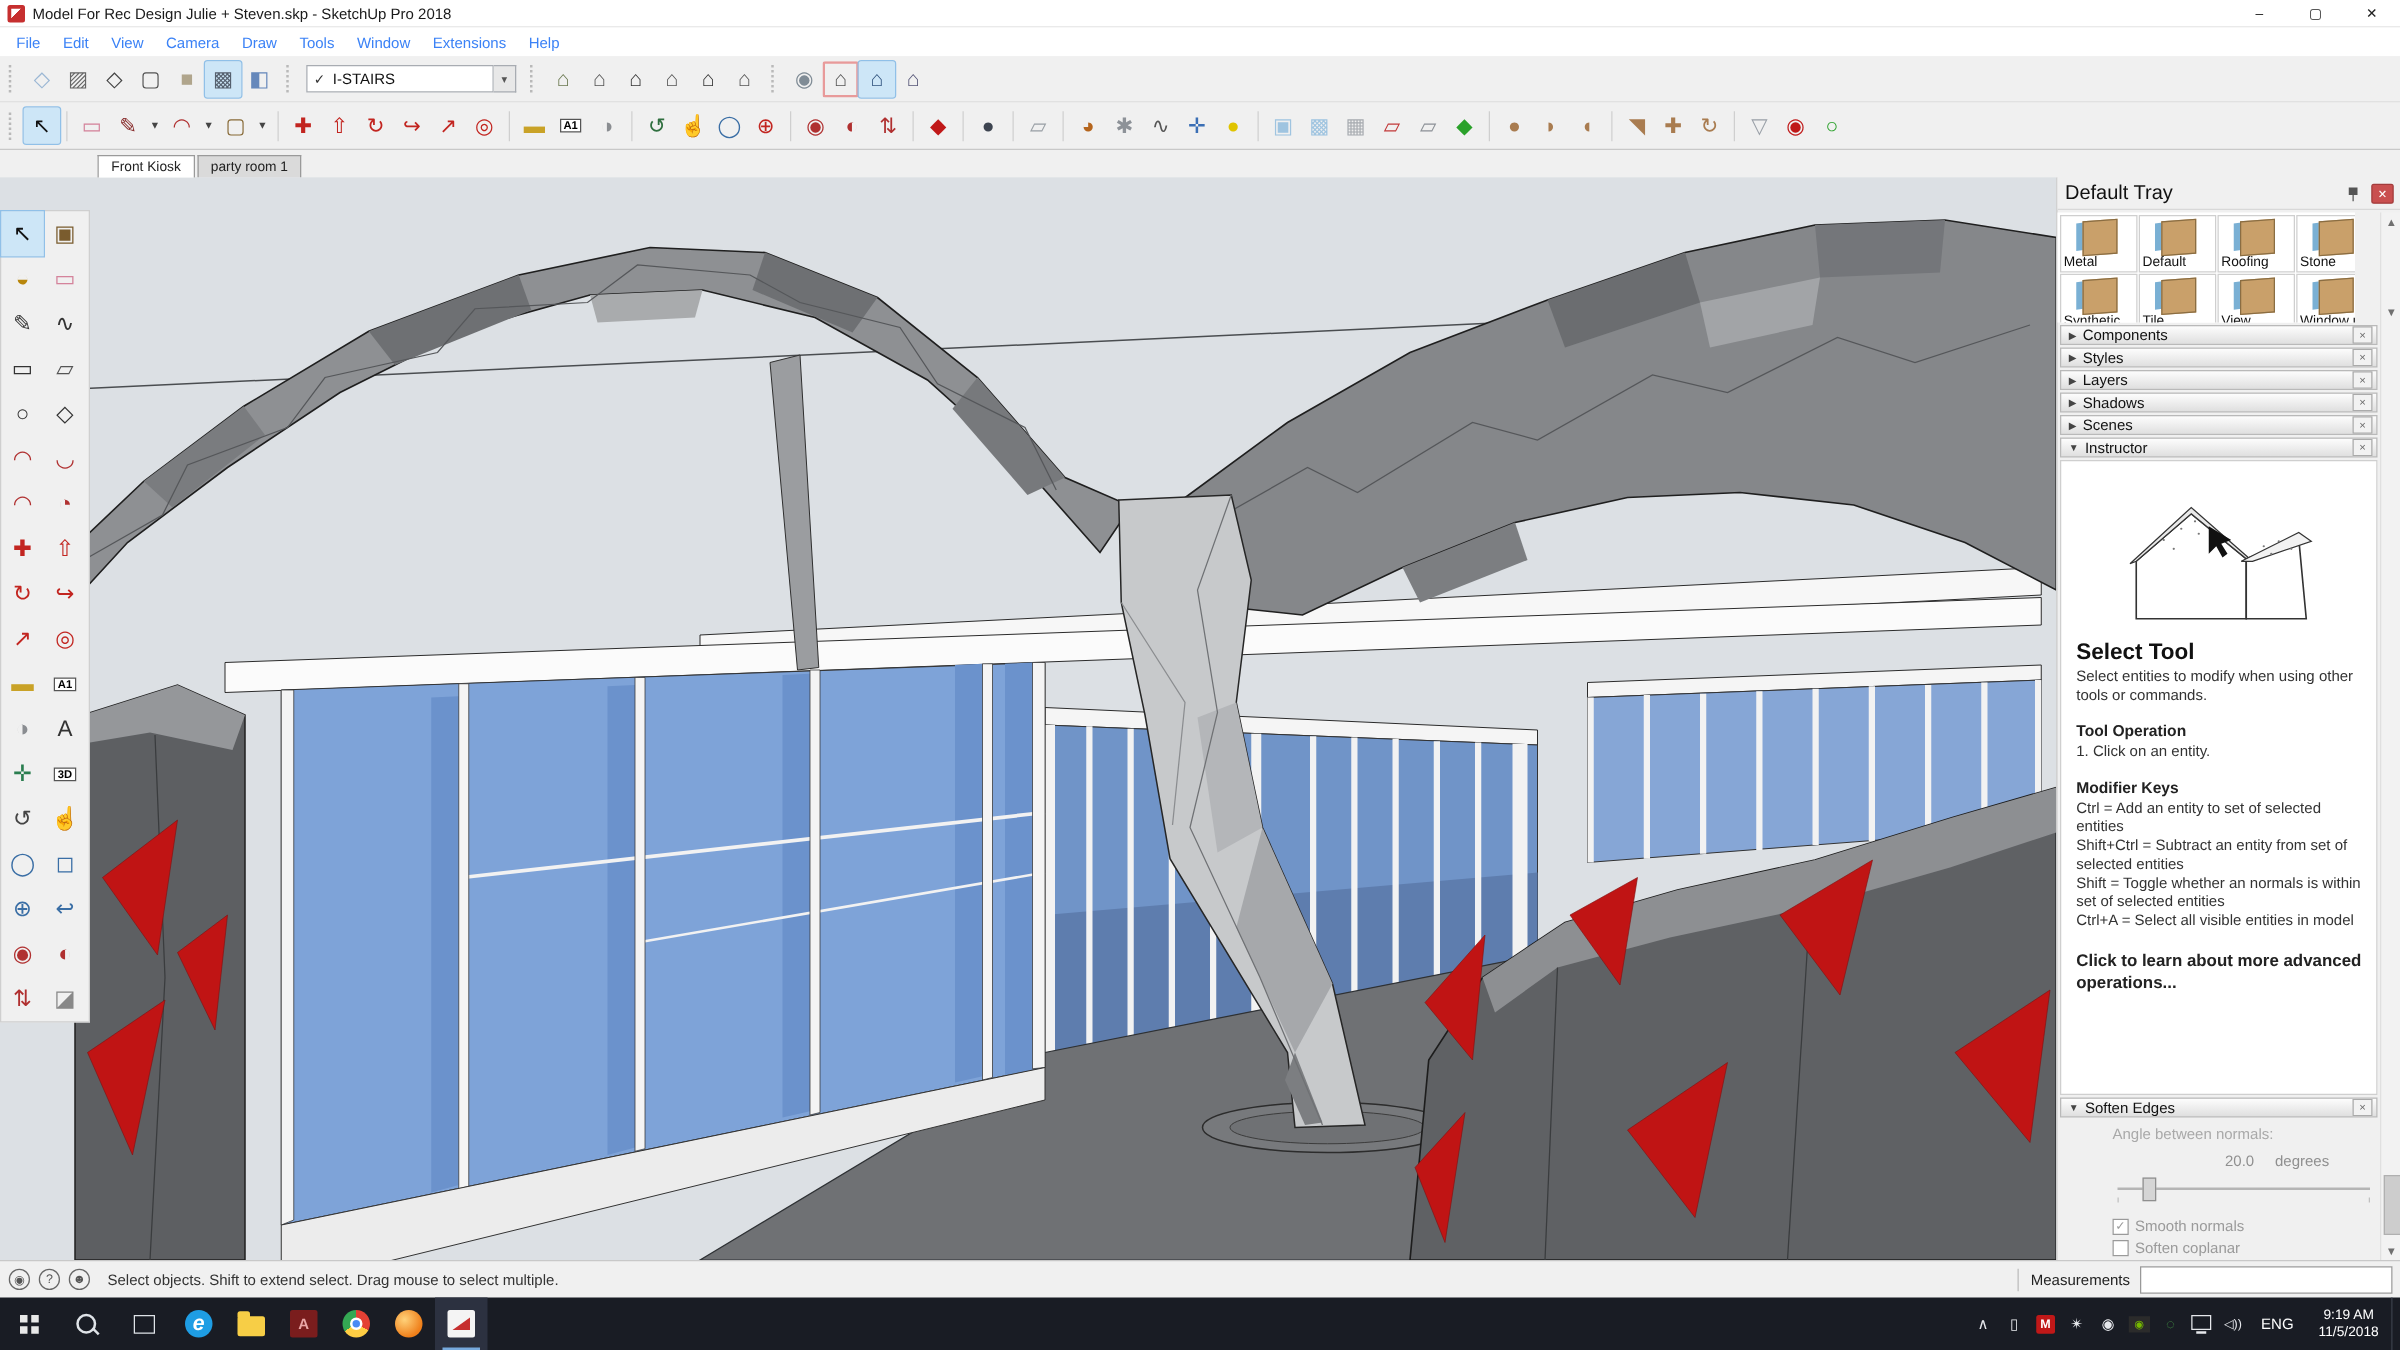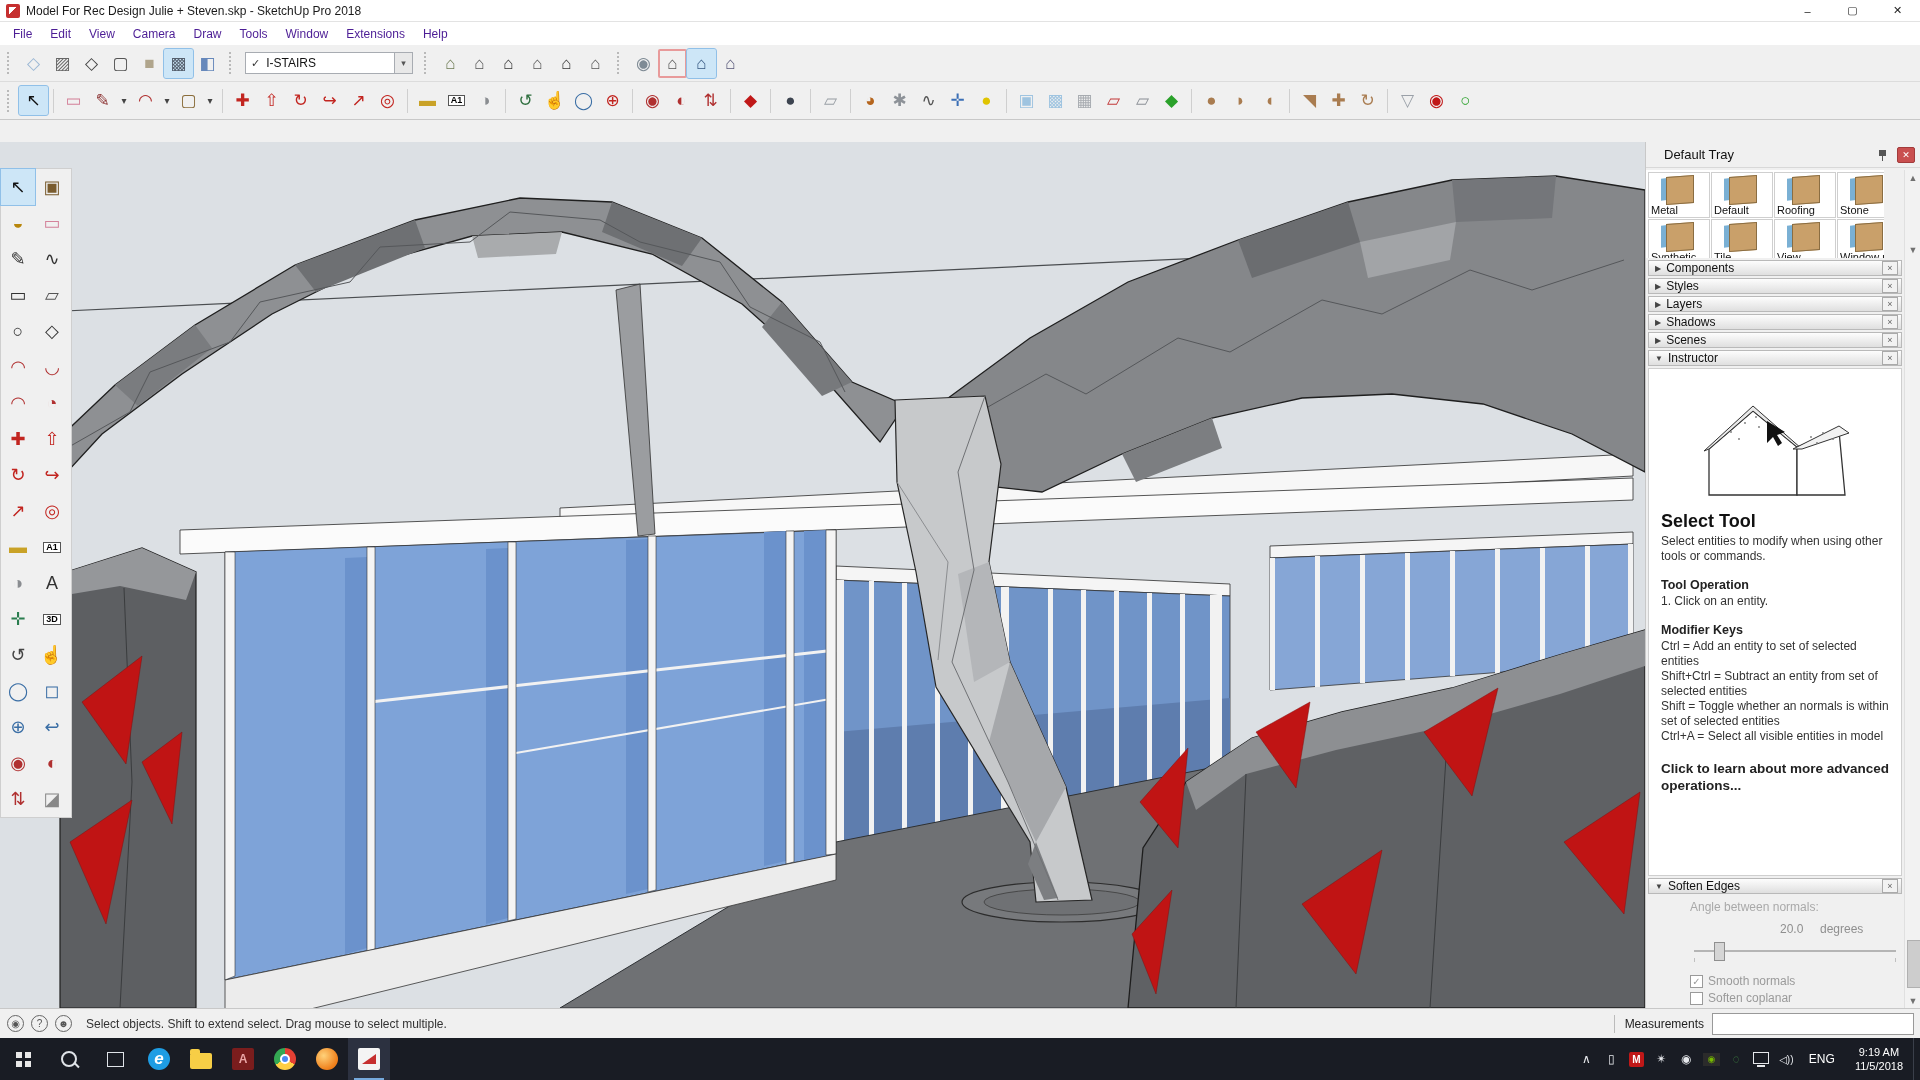--- a/index.html
+++ b/index.html
@@ -12,21 +12,21 @@
   .appicon{width:14px;height:14px;margin:0 6px 0 6px;background:#c62f2f;border-radius:2px;position:relative;}
   .appicon::after{content:"";position:absolute;left:3px;top:3px;width:8px;height:8px;
                   background:linear-gradient(135deg,#fff 45%,#c62f2f 46%);}
   .title-text{font-size:12px;color:#1a1a1a;}
   .wincontrols{margin-left:auto;display:flex;height:22px;}
   .winbtn{width:45px;height:22px;display:flex;align-items:center;justify-content:center;
           font-size:11px;color:#222;cursor:default;}
   
   .menubar{position:absolute;left:0;top:22px;width:1920px;height:23px;background:#ffffff;
            display:flex;align-items:center;padding-left:4px;box-sizing:border-box;}
-  .mi{font-size:12px;color:#4c1d95;padding:3px 9px;}
+  .mi{font-size:12px;color:#3b82f6;padding:3px 9px;}
   
   .tb1{position:absolute;left:0;top:45px;width:1920px;height:37px;background:#f0f0f0;
        border-bottom:1px solid #dcdcdc;display:flex;align-items:center;box-sizing:border-box;}
   .tb2{position:absolute;left:0;top:82px;width:1920px;height:38px;background:#f0f0f0;
        border-bottom:1px solid #c8c8c8;display:flex;align-items:center;box-sizing:border-box;}
   .grip{width:5px;height:22px;border-left:2px dotted #b9b9b9;margin:0 5px 0 7px;}
   .sep{width:1px;height:24px;background:#cfcfcf;margin:0 5px;}
   .tbtn{width:29px;height:29px;display:flex;align-items:center;justify-content:center;
         border-radius:2px;font-size:17px;line-height:1;}
   .tbtn.small{width:14px;font-size:10px;color:#333;}
@@ -54,21 +54,21 @@
        display:grid;grid-template-columns:34px 34px;}
   .ltsbtn{width:34px;height:36px;display:flex;align-items:center;justify-content:center;
           font-size:18px;line-height:1;}
   .ltsbtn.active{background:#cde6f7;outline:1px solid #90c0e8;}
   .ltsbtn .txtg{font-size:9px;font-weight:bold;border:1px solid #555;padding:0 2px;background:#fff;}
   
   .tray{position:absolute;left:1645px;top:0;width:275px;height:866px;background:#f0f0f0;
         border-left:1px solid #c8c8c8;box-sizing:border-box;}
   .tray-header{position:absolute;left:0;top:0;width:275px;height:26px;background:#f0f0f0;
                display:flex;align-items:center;border-bottom:1px solid #d8d8d8;box-sizing:border-box;}
-  .tray-header .t{font-size:13px;color:#111;margin-left:18px;}
+  .tray-header .t{font-size:16px;color:#111;margin-left:6px;}
   .pin{margin-left:auto;width:12px;height:12px;position:relative;margin-right:8px;}
   .pin::before{content:"";position:absolute;left:2px;top:1px;width:7px;height:6px;background:#555;}
   .pin::after{content:"";position:absolute;left:5px;top:7px;width:1px;height:5px;background:#555;}
   .tray-close{width:16px;height:14px;background:#c94f4f;border:1px solid #a23b3b;color:#fff;font-size:9px;
               display:flex;align-items:center;justify-content:center;margin-right:6px;border-radius:2px;}
   .materials{position:absolute;left:0;top:28px;width:238px;height:88px;background:#fff;overflow:hidden;
              display:grid;grid-template-columns:repeat(4,62px);grid-auto-rows:46px;gap:1px;padding:2px 0 0 2px;box-sizing:border-box;}
   .matcell{border:1px solid #cfcfcf;background:#fff;position:relative;}
   .folder{position:absolute;left:12px;top:3px;width:34px;height:26px;}
   .folder .back{position:absolute;left:0;top:2px;width:12px;height:22px;background:#7ab0d4;transform:skewY(-8deg);}
@@ -397,20 +397,24 @@
         <span style="color: rgb(154, 160, 168);">▽</span>
       </div>
       <div class="tbtn">
         <span style="color: rgb(192, 24, 24);">◉</span>
       </div>
       <div class="tbtn">
         <span style="color: rgb(42, 161, 42);">○</span>
       </div>
     </div>
 
+  <div class="tabsrow" id="tabsrow">
+      <div class="tab active">Front Kiosk</div>
+      <div class="tab">party room 1</div>
+    </div>
 
   <div class="main">
     <div class="canvas">
       <svg width="1645" height="866" viewBox="0 0 1645 866">
         <rect x="0" y="0" width="1645" height="866" fill="#dce0e4"></rect>
         <line x1="0" y1="172" x2="1590" y2="98" stroke="#4a4d50" stroke-width="1.2"></line>
 
         <polygon points="1270,404 1633,390 1633,402 1270,416" fill="#f5f5f5" stroke="#2b2b2b" stroke-width="0.8"></polygon>
         <polygon points="1270,416 1633,402 1633,520 1270,548" fill="#86a6d6" stroke="#333" stroke-width="0.8"></polygon>
         <g fill="#f2f2f2">

